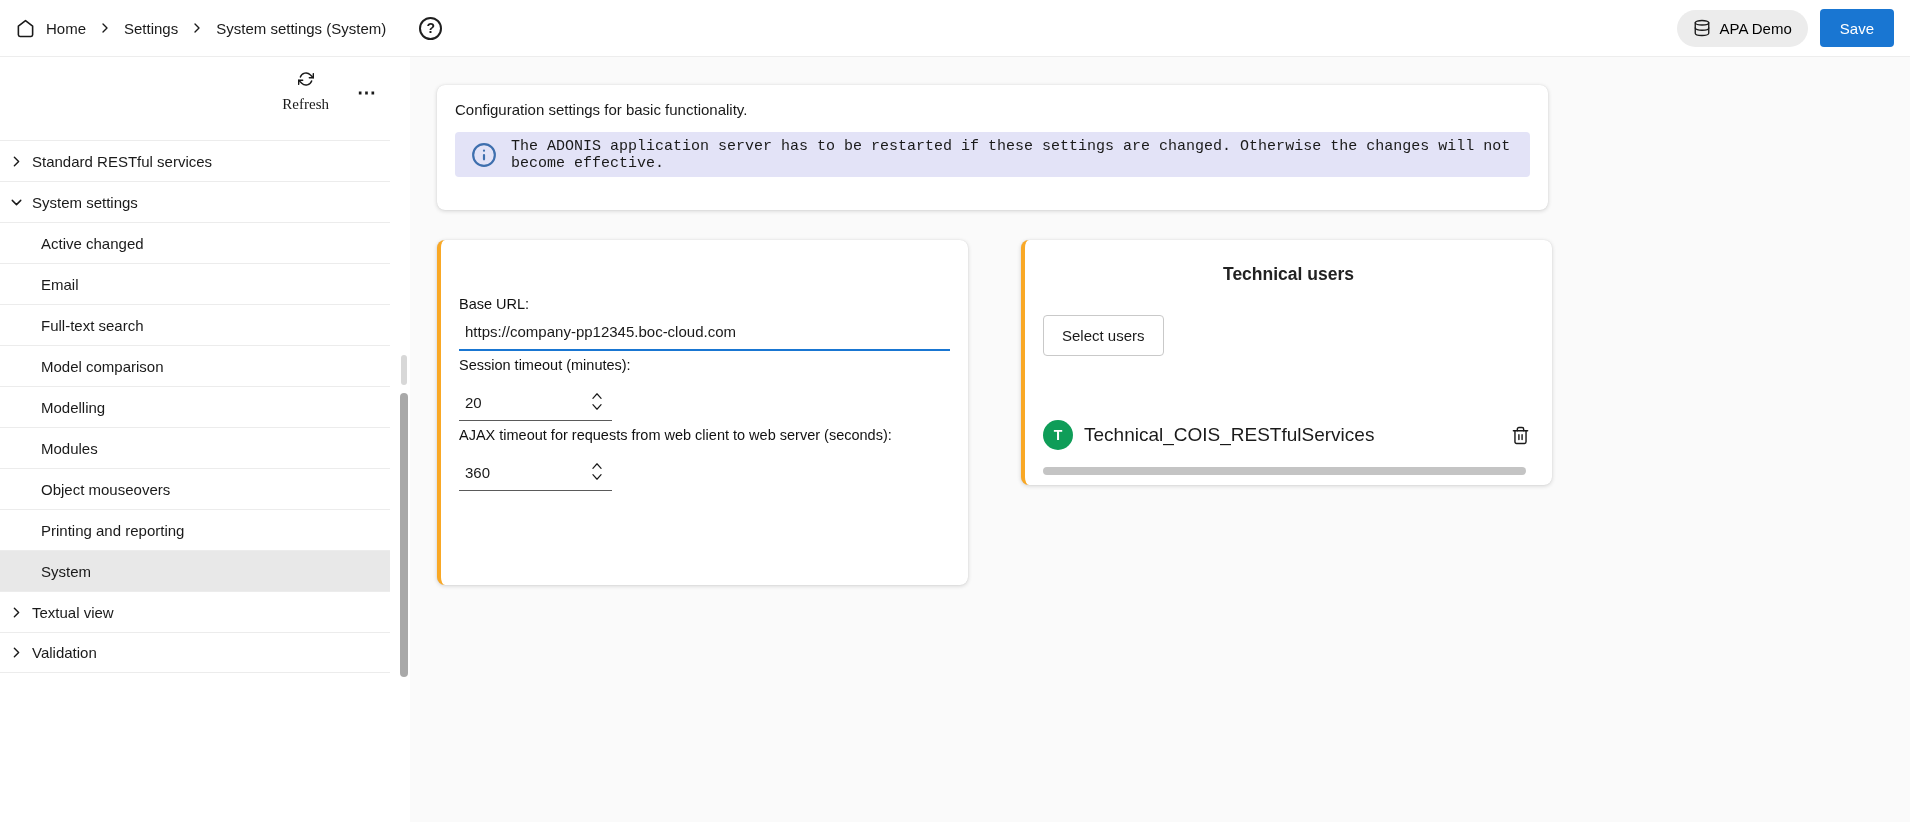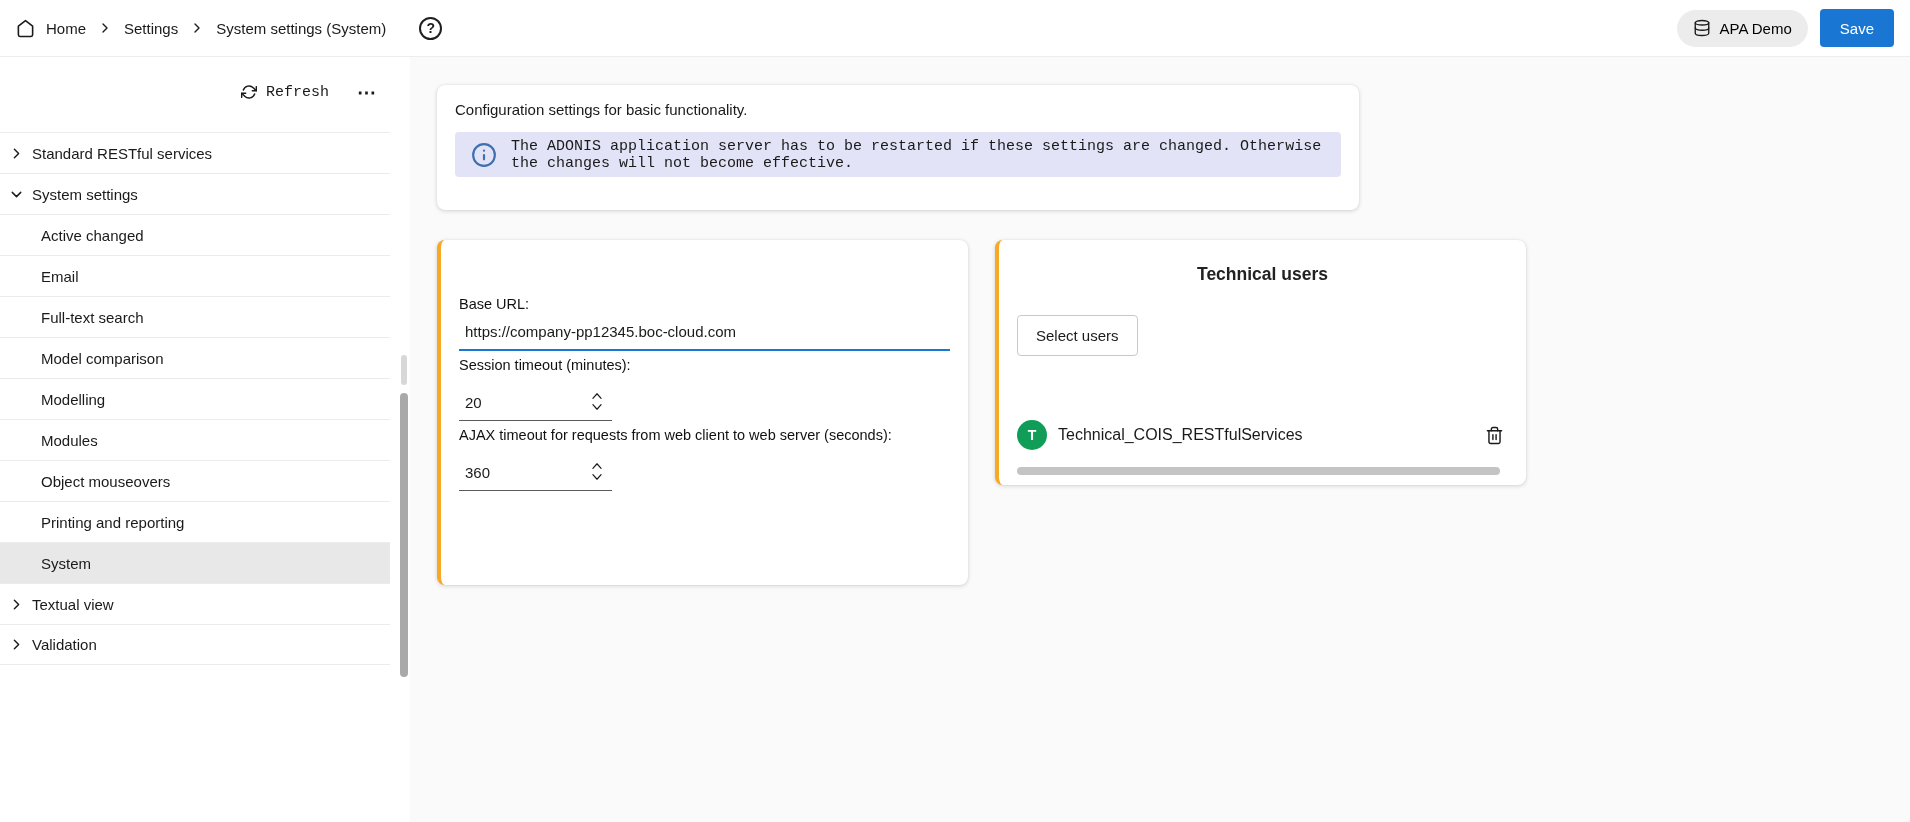--- a/index.html
+++ b/index.html
@@ -44,27 +44,27 @@
   .sidebar {
     position:absolute; top:57px; left:0; width:410px; bottom:0;
     background:#fff;
   }
   .sidebar-toolbar {
     height:70px; display:flex; align-items:center; justify-content:flex-end;
     gap:28px; padding-right:34px;
   }
   .refresh-btn {
     display:flex; align-items:center; gap:9px; background:none; border:none;
-    font-size:15px; cursor:pointer; font-family:Liberation Mono, monospace; color:#1a1a1a;
+    font-size:15px; cursor:pointer; font-family:Liberation Serif, serif; color:#1a1a1a;flex-direction:column;
   }
   .more-btn {
     background:none; border:none; font-size:19px; font-weight:bold;
     cursor:pointer; color:#1a1a1a; line-height:1;
   }
-  .tree { width:390px; margin-top:5px; }
+  .tree { width:390px; margin-top:13px; }
   .tree-item {
     height:41px; display:flex; align-items:center; gap:7px;
     border-top:1px solid #ececec; padding-left:8px;
     font-size:15px; cursor:pointer;
   }
   .tree-item:last-child { border-bottom:1px solid #ececec; }
   .tree-item.child { padding-left:41px; }
   .tree-item.selected { background:#e8e8e8; }
   .tree-chev { display:inline-flex; cursor:pointer; }
   .v-scroll-light {
@@ -79,23 +79,23 @@
   
   .main {
     position:absolute; top:57px; left:410px; right:0; bottom:0;
     background:#fafafa;
   }
   .card {
     position:absolute; background:#fff; border-radius:8px;
     box-shadow:0 1px 4px rgba(0,0,0,0.16), 0 0 1px rgba(0,0,0,0.12);
   }
   .card.accent { border-left:4px solid #f9a825; }
-  .card-intro { left:27px; top:28px; width:922px; height:125px; padding:16px 18px; }
+  .card-intro { left:27px; top:28px; width:1111px; height:125px; padding:16px 18px; }
   .card-general { left:27px; top:183px; width:531px; height:345px; padding:14px 18px; }
-  .card-technical { left:585px; top:183px; width:531px; height:245px; padding:14px 18px; }
+  .card-technical { left:611px; top:183px; width:531px; height:245px; padding:14px 18px; }
 
   .intro-text { font-size:15px; }
   .info-alert {
     margin-top:14px; background:#e3e3f7; border-radius:4px; height:45px;
     display:flex; align-items:center; gap:14px; padding:0 16px; font-size:15px;font-family:Liberation Mono, monospace;
   }
 
   .card h2 {
     text-align:center; font-size:17.5px; font-weight:bold; margin-top:10px;
     color:#222;
@@ -122,21 +122,21 @@
     margin-top:30px; height:41px; padding:0 18px;
     border:1px solid #c9c9c9; border-radius:4px; background:#fff;
     font-size:15px; cursor:pointer; font-family:inherit; color:#1a1a1a;
   }
   .user-row { display:flex; align-items:center; gap:11px; margin-top:64px; padding-right:2px; }
   .avatar {
     width:30px; height:30px; border-radius:50%; background:#0f9d58;
     color:#fff; display:inline-flex; align-items:center; justify-content:center;
     font-size:14px; font-weight:bold; flex:0 0 auto;
   }
-  .user-name { font-size:16px; }
+  .user-name { font-size:19px; }
   .trash-btn { margin-left:auto; background:none; border:none; cursor:pointer; padding:2px; }
   .h-scrollbar {
     margin-top:17px; margin-right:8px; height:8px; background:#c4c4c4;
     border-radius:4px; cursor:grab;
   }
 </style>
 </head>
 <body>
 
 <div>

